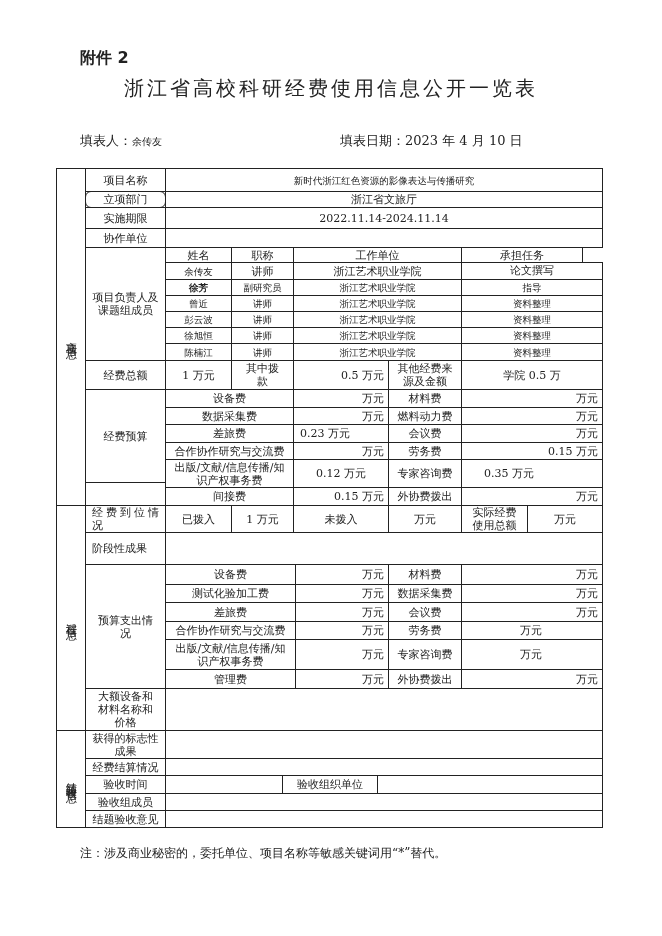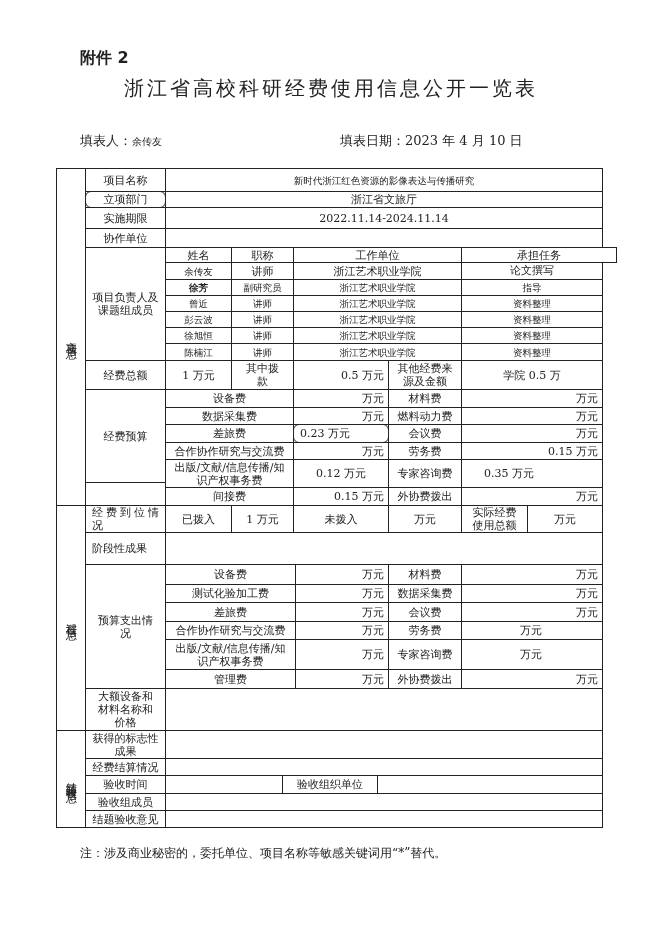--- a/index.html
+++ b/index.html
@@ -37,21 +37,21 @@
   <div class="c" style="left:166px;top:192px;width:438px;height:17px;">浙江省文旅厅</div>
   <div class="c" style="left:86px;top:208px;width:81px;height:22px;">实施期限</div>
   <div class="c" style="left:166px;top:208px;width:438px;height:22px;">2022.11.14-2024.11.14</div>
   <div class="c" style="left:86px;top:229px;width:81px;height:20px;">协作单位</div>
   <div class="c" style="left:166px;top:229px;width:438px;height:20px;"></div>
 
   <div class="c" style="left:86px;top:248px;width:81px;height:114px;padding:0 6px;">项目负责人及课题组成员</div>
   <div class="c" style="left:166px;top:248px;width:67px;height:16px;">姓名</div>
   <div class="c" style="left:232px;top:248px;width:63px;height:16px;">职称</div>
   <div class="c" style="left:294px;top:248px;width:169px;height:16px;">工作单位</div>
-  <div class="c" style="left:462px;top:248px;width:156px;height:16px;">承担任务</div>
+  <div class="c" style="left:462px;top:248px;width:122px;height:16px;">承担任务</div>
 
   <div class="c sm" style="left:166px;top:263px;width:67px;height:18px;">余传友</div>
   <div class="c" style="left:232px;top:263px;width:63px;height:18px;">讲师</div>
   <div class="c" style="left:294px;top:263px;width:169px;height:18px;">浙江艺术职业学院</div>
   <div class="c" style="left:462px;top:263px;width:142px;height:18px;font-family:Liberation Mono, monospace;">论文撰写</div>
 
   <div class="c sm" style="left:166px;top:280px;width:67px;height:17px;font-weight:bold;">徐芳</div>
   <div class="c sm" style="left:232px;top:280px;width:63px;height:17px;">副研究员</div>
   <div class="c sm" style="left:294px;top:280px;width:169px;height:17px;">浙江艺术职业学院</div>
   <div class="c sm" style="left:462px;top:280px;width:142px;height:17px;">指导</div>
@@ -89,21 +89,21 @@
   <div class="c r" style="left:294px;top:390px;width:96px;height:19px;">万元</div>
   <div class="c" style="left:389px;top:390px;width:74px;height:19px;">材料费</div>
   <div class="c r" style="left:462px;top:390px;width:142px;height:19px;">万元</div>
 
   <div class="c" style="left:166px;top:408px;width:129px;height:18px;">数据采集费</div>
   <div class="c r" style="left:294px;top:408px;width:96px;height:18px;">万元</div>
   <div class="c" style="left:389px;top:408px;width:74px;height:18px;">燃料动力费</div>
   <div class="c r" style="left:462px;top:408px;width:142px;height:18px;">万元</div>
 
   <div class="c" style="left:166px;top:425px;width:129px;height:19px;">差旅费</div>
-  <div class="c l" style="left:294px;top:425px;width:96px;height:19px;border-radius:6px;">0.23 万元</div>
+  <div class="c l" style="left:294px;top:425px;width:96px;height:19px;">0.23 万元</div>
   <div class="c" style="left:389px;top:425px;width:74px;height:19px;">会议费</div>
   <div class="c r" style="left:462px;top:425px;width:142px;height:19px;">万元</div>
 
   <div class="c" style="left:166px;top:443px;width:129px;height:18px;">合作协作研究与交流费</div>
   <div class="c r" style="left:294px;top:443px;width:96px;height:18px;">万元</div>
   <div class="c" style="left:389px;top:443px;width:74px;height:18px;">劳务费</div>
   <div class="c r" style="left:462px;top:443px;width:142px;height:18px;">0.15 万元</div>
 
   <div class="c" style="left:166px;top:460px;width:129px;height:29px;padding:0 4px;">出版/文献/信息传播/知识产权事务费</div>
   <div class="c" style="left:294px;top:460px;width:96px;height:29px;">0.12 万元</div>

